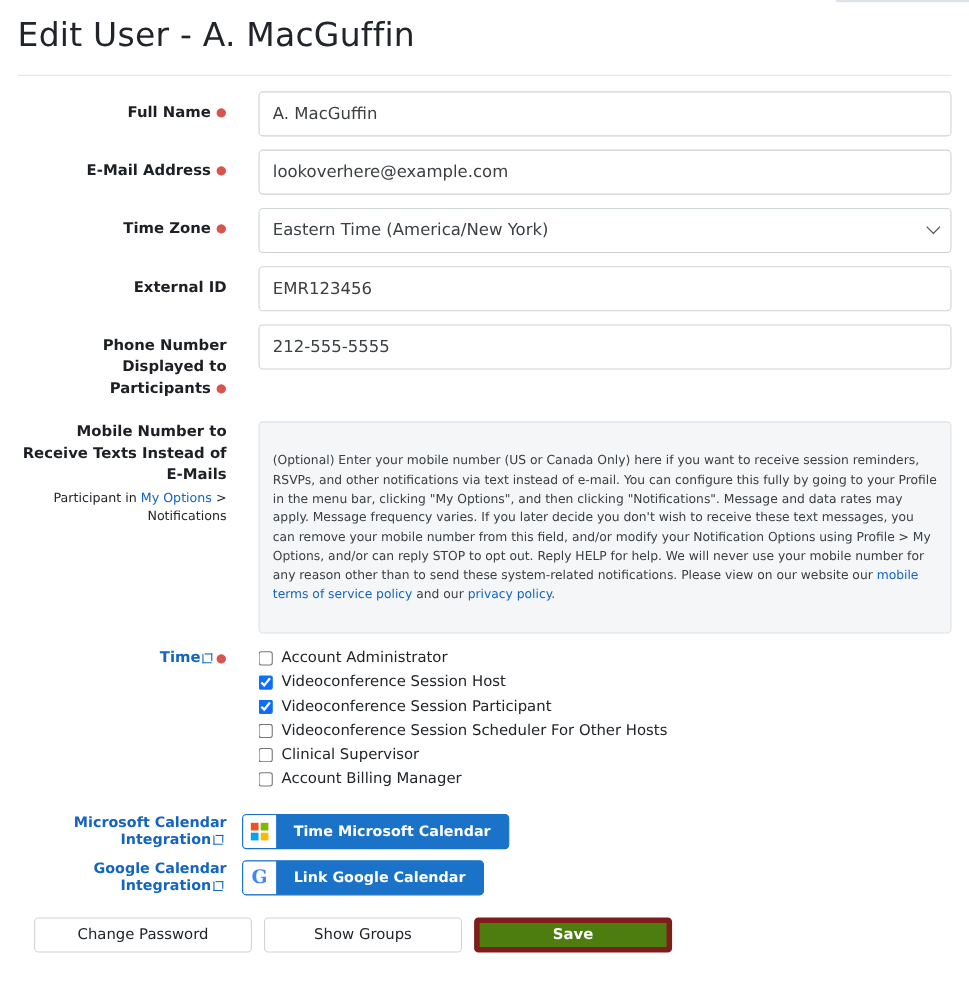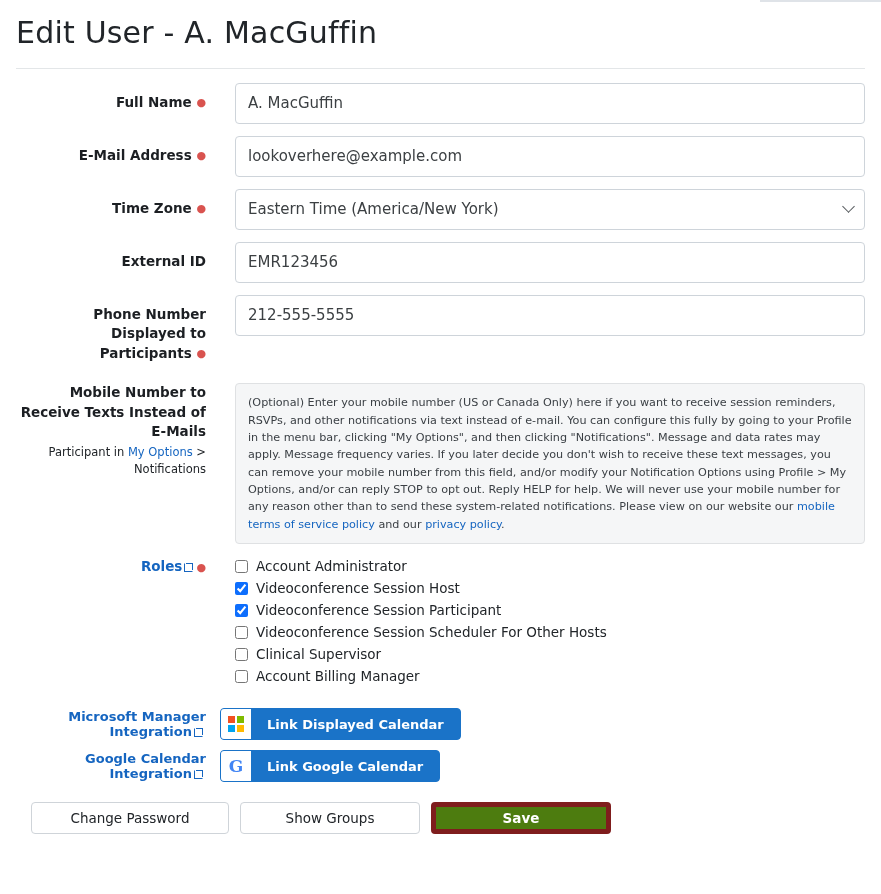--- a/index.html
+++ b/index.html
@@ -105,21 +105,21 @@
     color: #212529;
     line-height: 1.5;
     margin-top: 2px;
   }
   .sublabel a { color: #1565c0; text-decoration: none; }
   .note {
     margin-top: 8px;
     background: #f5f6f7;
     border: 1px solid #dfe1e3;
     border-radius: 4px;
-    padding: 10px 12px;
+    padding: 26px 12px;
     font-size: 11.2px;
     line-height: 1.55;
     color: #3a3f44;
   }
   .note a { color: #1565c0; text-decoration: none; }
   .roles-label {
     width: 204px;
     flex: 0 0 204px;
     text-align: right;
     padding-right: 14px;
@@ -329,21 +329,21 @@
       </div>
       <div class="field-col">
         <div class="note">
           <span>(Optional) Enter your mobile number (US or Canada Only) here if you want to receive session reminders, RSVPs, and other notifications via text instead of e-mail. You can configure this fully by going to your Profile in the menu bar, clicking "My Options", and then clicking "Notifications". Message and data rates may apply. Message frequency varies. If you later decide you don't wish to receive these text messages, you can remove your mobile number from this field, and/or modify your Notification Options using Profile &gt; My Options, and/or can reply STOP to opt out. Reply HELP for help. We will never use your mobile number for any reason other than to send these system-related notifications. Please view on our website our </span><a href="#">mobile terms of service policy</a><span> and our </span><a href="#">privacy policy</a><span>.</span>
         </div>
       </div>
     </div>
 
     <div class="row" style="margin-top:14px;">
       <div class="roles-label">
-        <span>Roles</span><span class="ext-icon"></span><span class="req">●</span>
+        <span>Time</span><span class="ext-icon"></span><span class="req">●</span>
       </div>
       <div class="field-col roles-list">
         <label class="role-item">
           <input type="checkbox" style="">
           <span>Account Administrator</span>
         </label>
         <label class="role-item">
           <input type="checkbox" checked="" style="">
           <span>Videoconference Session Host</span>
         </label>
@@ -361,33 +361,33 @@
         </label>
         <label class="role-item">
           <input type="checkbox" style="">
           <span>Account Billing Manager</span>
         </label>
       </div>
     </div>
 
     <div class="int-row" style="margin-top:18px;">
       <div class="int-label">
-        <span>Microsoft Manager Integration</span><span class="ext-icon"></span>
+        <span>Microsoft Calendar Integration</span><span class="ext-icon"></span>
       </div>
       <div class="field-col">
         <div class="link-btn">
           <span class="logo">
             <span class="ms-logo">
                 <i></i>
                 <i></i>
                 <i></i>
                 <i></i>
               </span>
           </span>
-          <span class="btxt">Link Displayed Calendar</span>
+          <span class="btxt">Time Microsoft Calendar</span>
         </div>
       </div>
     </div>
 
     <div class="int-row">
       <div class="int-label">
         <span>Google Calendar Integration</span><span class="ext-icon"></span>
       </div>
       <div class="field-col">
         <div class="link-btn">

